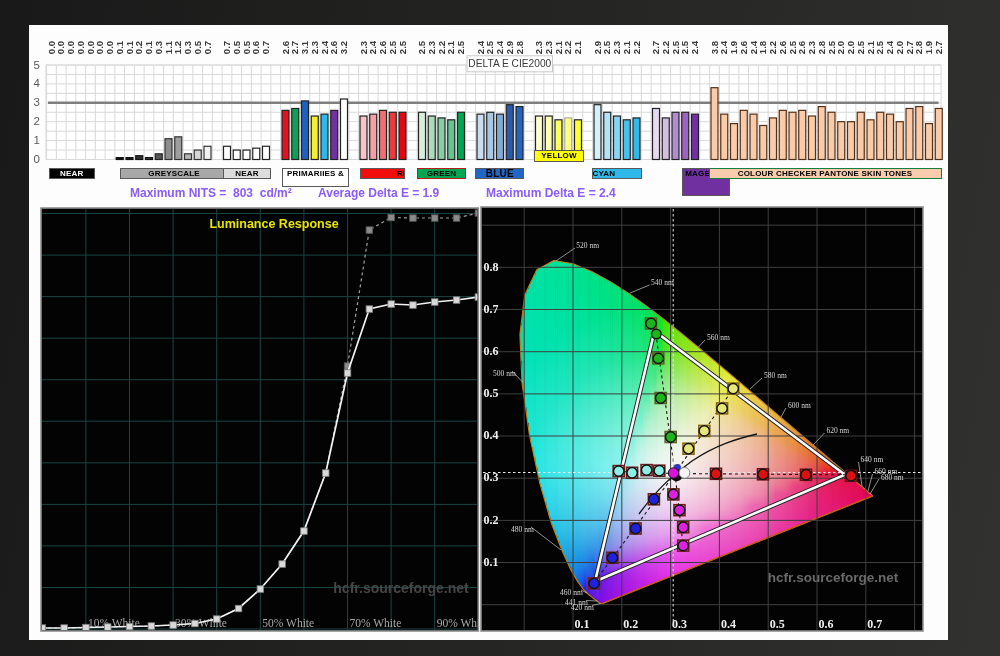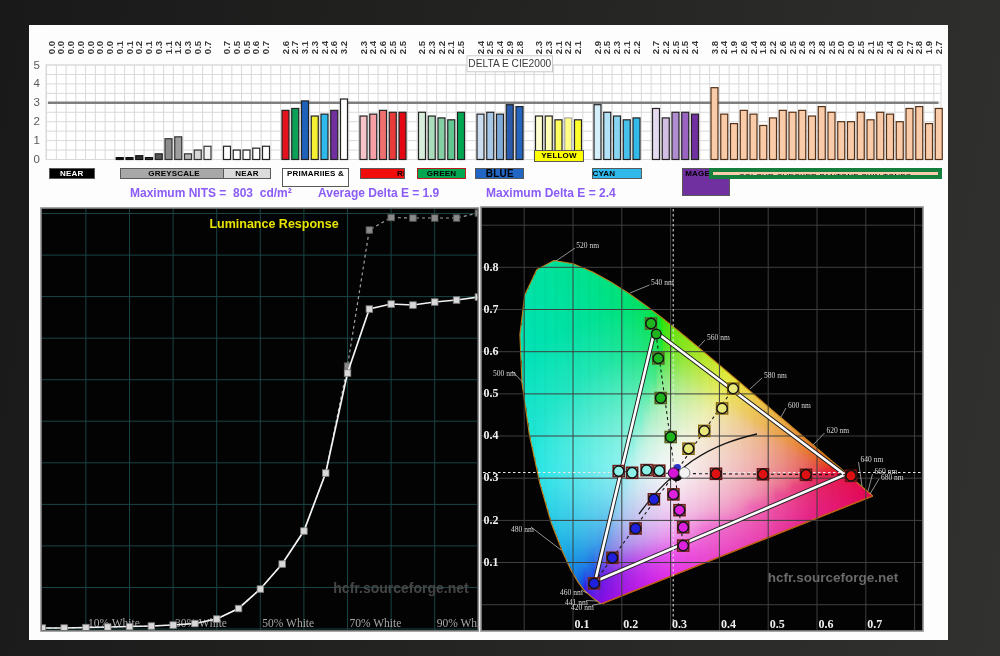--- a/index.html
+++ b/index.html
@@ -3056,15 +3056,15 @@
 <div style="position:absolute;left:48.8px;top:167.5px;width:45.8px;height:11.5px;background:#000000;border:1px solid #595959;box-sizing:border-box;color:#ffffff;font-size:8px;font-weight:bold;text-align:center;line-height:10px;letter-spacing:0.2px;white-space:nowrap;overflow:hidden;">NEAR</div>
 <div style="position:absolute;left:106.4px;top:167.5px;width:107.4px;height:11.5px;background:#a8a8a8;border:1px solid #595959;box-sizing:border-box;color:#000000;font-size:8px;font-weight:bold;text-align:center;line-height:10px;letter-spacing:0.2px;white-space:nowrap;overflow:hidden;margin-left:14px;">GREYSCALE</div>
 <div style="position:absolute;left:223.0px;top:167.5px;width:48.0px;height:11.5px;background:#dcdcdc;border:1px solid #595959;box-sizing:border-box;color:#000000;font-size:8px;font-weight:bold;text-align:center;line-height:10px;letter-spacing:0.2px;white-space:nowrap;overflow:hidden;">NEAR</div>
 <div style="position:absolute;left:282.0px;top:167.5px;width:67.0px;height:19px;background:#ffffff;border:1px solid #595959;box-sizing:border-box;color:#000000;font-size:8px;font-weight:bold;text-align:center;line-height:10px;letter-spacing:0.2px;white-space:nowrap;overflow:hidden;">PRIMARIIES &amp;</div>
 <div style="position:absolute;left:360.0px;top:167.5px;width:45.0px;height:11.5px;background:#f20d0d;border:1px solid #595959;box-sizing:border-box;color:#000000;font-size:8px;font-weight:bold;text-align:center;line-height:10px;letter-spacing:0.2px;white-space:nowrap;overflow:hidden;padding-left:36px;">RED</div>
 <div style="position:absolute;left:417.0px;top:167.5px;width:49.2px;height:11.5px;background:#00a651;border:1px solid #b91c1c;box-sizing:border-box;color:#000000;font-size:8px;font-weight:bold;text-align:center;line-height:10px;letter-spacing:0.2px;white-space:nowrap;overflow:hidden;">GREEN</div>
 <div style="position:absolute;left:475.3px;top:167.5px;width:49.0px;height:11.5px;background:#2166c4;border:1px solid #595959;box-sizing:border-box;color:#000000;font-size:10px;font-weight:bold;text-align:center;line-height:10px;letter-spacing:0.2px;white-space:nowrap;overflow:hidden;">BLUE</div>
 <div style="position:absolute;left:534.1px;top:150px;width:49.9px;height:11.5px;background:#ffff00;border:1px solid #595959;box-sizing:border-box;color:#000000;font-size:8px;font-weight:bold;text-align:center;line-height:10px;letter-spacing:0.2px;white-space:nowrap;overflow:hidden;">YELLOW</div>
 <div style="position:absolute;left:591.5px;top:167.5px;width:50.0px;height:11.5px;background:#2fb9ea;border:1px solid #595959;box-sizing:border-box;color:#000000;font-size:8px;font-weight:bold;line-height:10px;letter-spacing:0.2px;white-space:nowrap;overflow:hidden;">CYAN</div>
 <div style="position:absolute;left:682px;top:167.5px;width:47.5px;height:28px;background:#7030a0;border:1px solid #595959;box-sizing:border-box;color:#000000;font-size:8px;font-weight:bold;text-align:center;line-height:10px;letter-spacing:0.2px;white-space:nowrap;overflow:hidden;">MAGENTA</div>
-<div style="position:absolute;left:708.5px;top:167.5px;width:233.0px;height:11.5px;background:#f8cbad;border:4px solid #15803d;box-sizing:border-box;color:#000000;font-size:8px;font-weight:normal;text-align:center;line-height:10px;letter-spacing:0.2px;white-space:nowrap;overflow:hidden;">COLOUR CHECKER PANTONE SKIN TONES</div>
+<div style="position:absolute;left:708.5px;top:167.5px;width:233.0px;height:11.5px;background:#f8cbad;border:1px solid #15803d;box-sizing:border-box;color:#000000;font-size:8px;font-weight:bold;text-align:center;line-height:10px;letter-spacing:0.2px;white-space:nowrap;overflow:hidden;">COLOUR CHECKER PANTONE SKIN TONES</div>
 <div class="stat" style="left:130px">Maximum NITS =&nbsp; 803&nbsp; cd/m²</div>
 <div class="stat" style="left:318px">Average Delta E = 1.9</div>
 <div class="stat" style="left:486px">Maximum Delta E = 2.4</div>
 </body></html>

